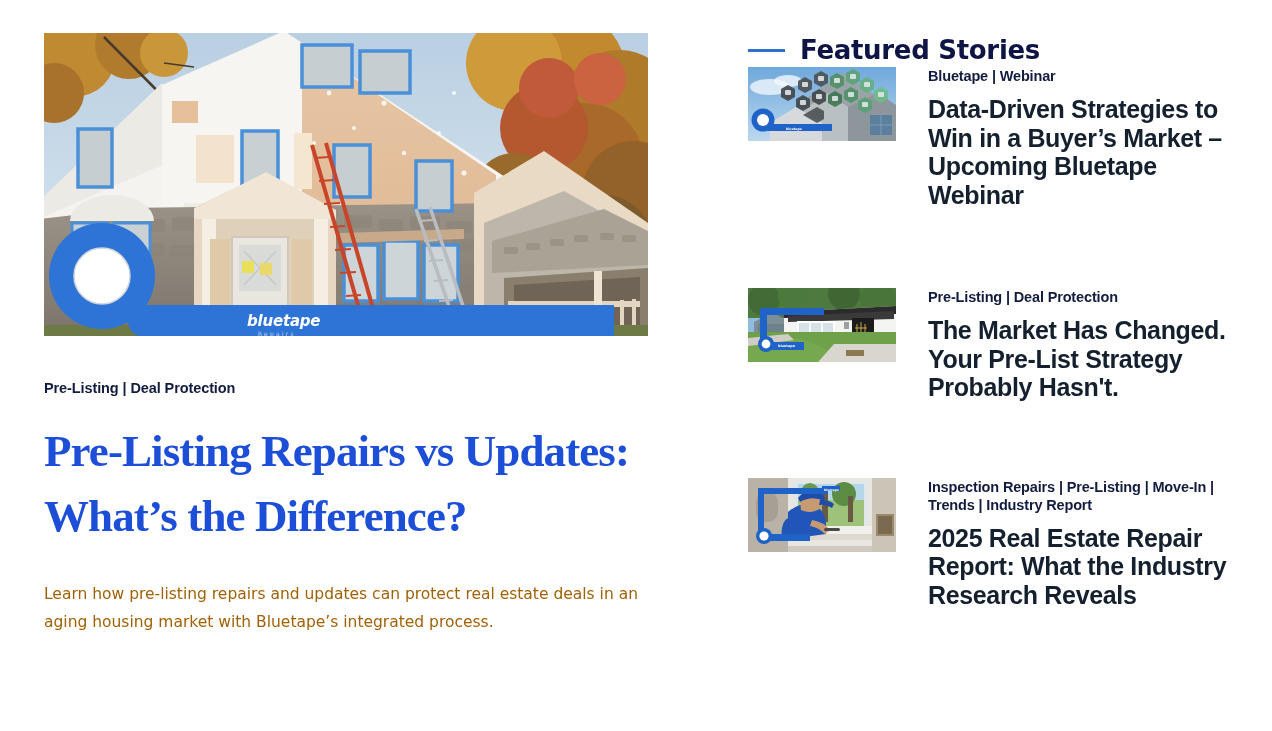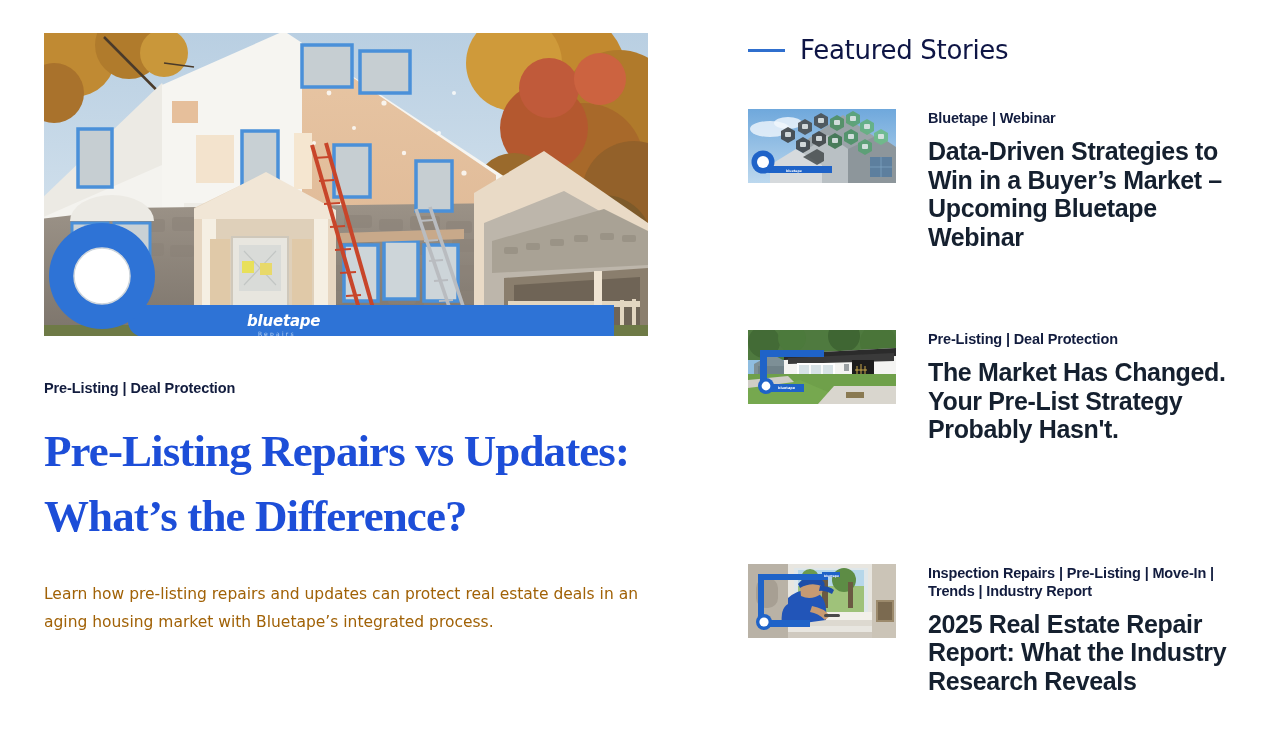--- a/index.html
+++ b/index.html
@@ -79,21 +79,21 @@
   }
   .dash {
     width: 37px;
     height: 3px;
     background: #2f6fce;
     flex: 0 0 auto;
   }
   .stories-title {
     margin-left: 15px;
     font-family: "DejaVu Sans", sans-serif;
-    font-weight: 400;
+    font-weight: 700;
     font-size: 26px;
     letter-spacing: -0.3px;
     color: #0e1545;
     line-height: 1;
   }
 
   .story {
     display: flex;
     align-items: flex-start;
     margin-top: 0;
@@ -364,21 +364,21 @@
     <p class="feature-desc">Learn how pre-listing repairs and updates can protect real estate deals in an aging housing market with Bluetape’s integrated process.</p>
   </div>
 
   <div class="stories">
 
     <div class="stories-head">
       <span class="dash"></span>
       <span class="stories-title">Featured Stories</span>
     </div>
 
-    <div class="story" style="margin-top:42px">
+    <div class="story" style="">
       <div class="story-thumb">
         <svg viewBox="0 0 148 74" preserveAspectRatio="none">
           <defs>
             <linearGradient id="t1sky" x1="0" y1="0" x2="0" y2="1">
               <stop offset="0%" stop-color="#6fa8dc"></stop>
                 <stop offset="100%" stop-color="#bcd8ee"></stop>
             </linearGradient>
           </defs>
           <rect width="148" height="74" fill="url(#t1sky)"></rect>
           <ellipse cx="22" cy="20" rx="20" ry="8" fill="#eaf2fa" opacity="0.85"></ellipse>
@@ -488,21 +488,21 @@
           <circle cx="18" cy="56" r="4.4" fill="#ffffff"></circle>
           <text x="30" y="59" font-family="DejaVu Sans, sans-serif" font-size="3.4" font-weight="700" fill="#ffffff">bluetape</text>
         </svg>
       </div>
       <div class="story-body">
         <div class="story-cat">Pre-Listing | Deal Protection</div>
         <div class="story-title">The Market Has Changed. Your Pre-List Strategy Probably Hasn't.</div>
       </div>
     </div>
 
-    <div class="story" style="margin-top:120px">
+    <div class="story" style="margin-top:76px">
       <div class="story-thumb">
         <svg viewBox="0 0 148 74" preserveAspectRatio="none">
           <rect width="148" height="74" fill="#cfc9bf"></rect>
 
           <rect x="0" y="0" width="40" height="74" fill="#b9b2a6"></rect>
           <rect x="8" y="14" width="22" height="30" rx="10" fill="#a79f93"></rect>
 
           <rect x="40" y="0" width="86" height="68" fill="#e8e6e0"></rect>
           <rect x="46" y="4" width="74" height="52" fill="#dfe7ea"></rect>
 

